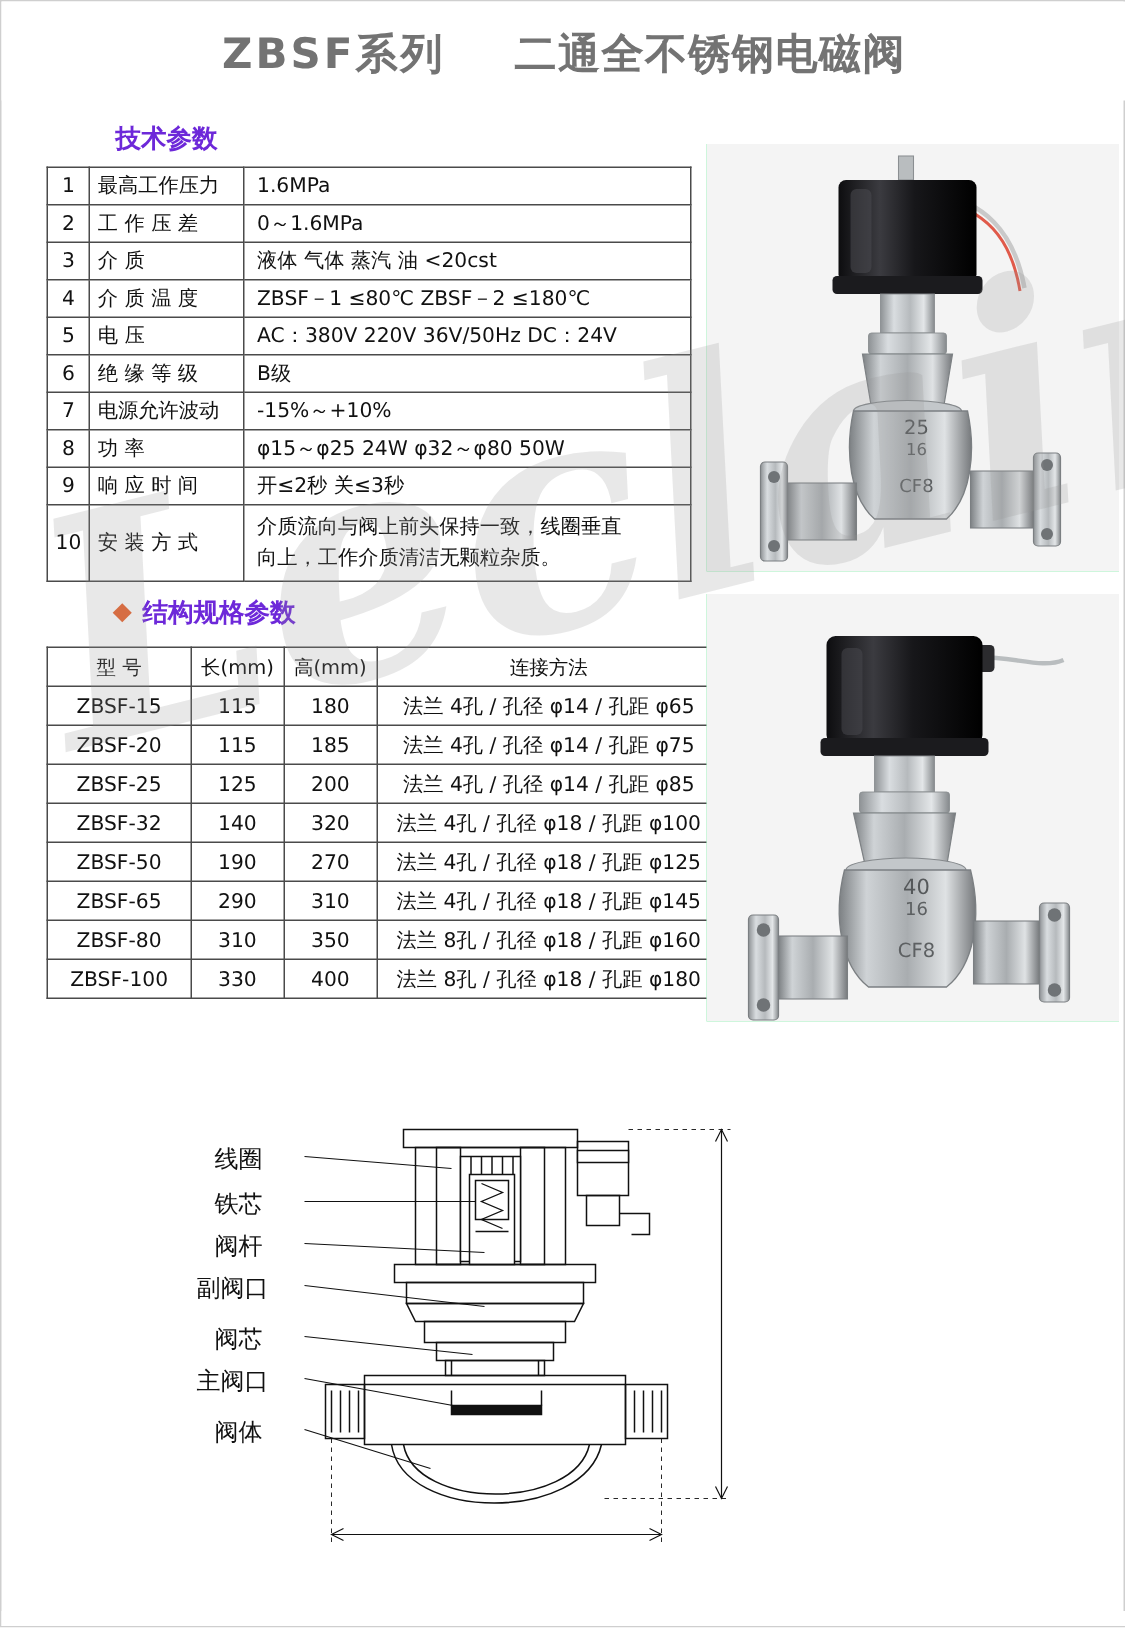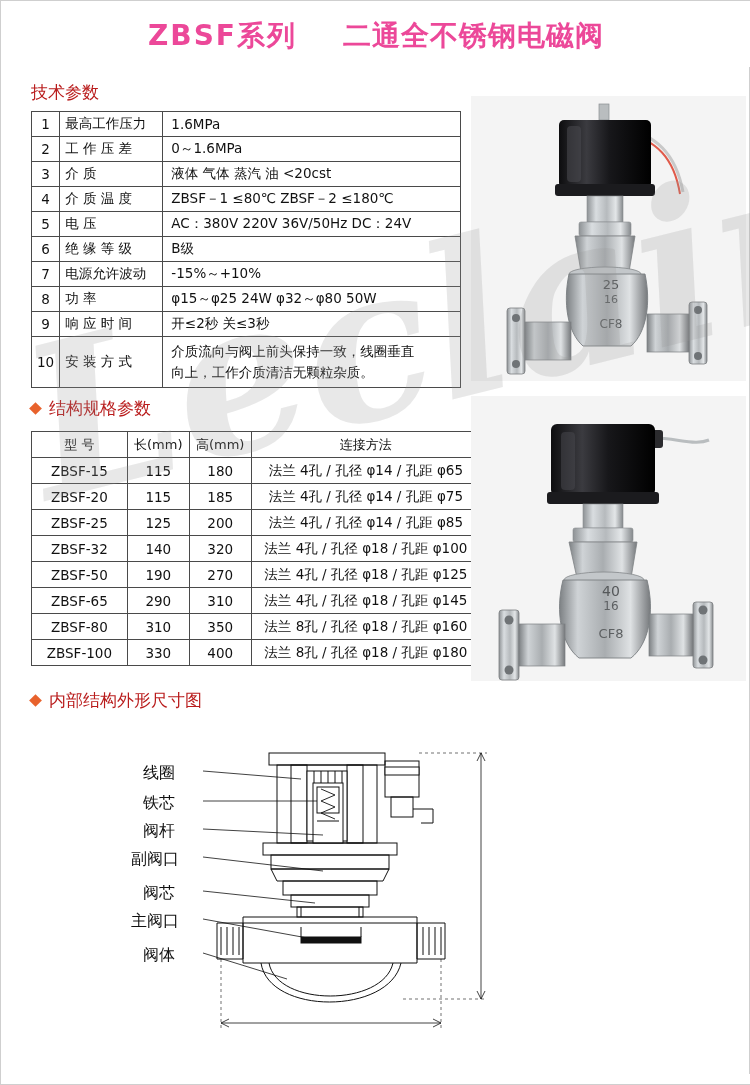--- a/index.html
+++ b/index.html
@@ -19,29 +19,29 @@
   }
   
   .header {
     position:absolute; left:0; top:0; width:750px; height:66px;
     background:#ffffff;
   }
   .header-title {
     position:absolute; left:0; top:16px; width:750px;
     text-align:center;
     font-size:28px; font-weight:bold; letter-spacing:1px;
-    color:#ec4899;
+    color:#737373;
     font-family:"DejaVu Sans", sans-serif;
   }
   .header-title .series { letter-spacing:2px; }
   .header-title .gap { display:inline-block; width:46px; }
   
   .sec-title {
     position:absolute;
-    font-size:17px; font-weight:normal; color:#b91c1c;
+    font-size:17px; font-weight:bold; color:#6d28d9;margin-left:46px;
   }
   .diamond {
     display:inline-block;
     width:9px; height:9px;
     background:#e8622c;
     transform:rotate(45deg);
     margin-right:9px;
     position:relative; top:-1px;
   }
   
@@ -247,23 +247,20 @@
       </tr>
       <tr>
         <td>ZBSF-100</td>
         <td>330</td>
         <td>400</td>
         <td>法兰 8孔 / 孔径 φ18 / 孔距 φ180</td>
       </tr>
     </tbody>
   </table>
 
-  <div class="sec-title" style="left:30px; top:688px;">
-    <span class="diamond"></span><span>内部结构外形尺寸图</span>
-  </div>
 
   <div class="photo photo-1">
     <svg width="275" height="285" viewBox="0 0 275 285" xmlns="http://www.w3.org/2000/svg">
       <defs>
         <linearGradient id="steel1" x1="0" y1="0" x2="1" y2="0">
           <stop offset="0%" stop-color="#8e9295"></stop>
           <stop offset="25%" stop-color="#d9dde0"></stop>
           <stop offset="55%" stop-color="#b6babd"></stop>
           <stop offset="80%" stop-color="#e3e6e8"></stop>
           <stop offset="100%" stop-color="#85898c"></stop>

